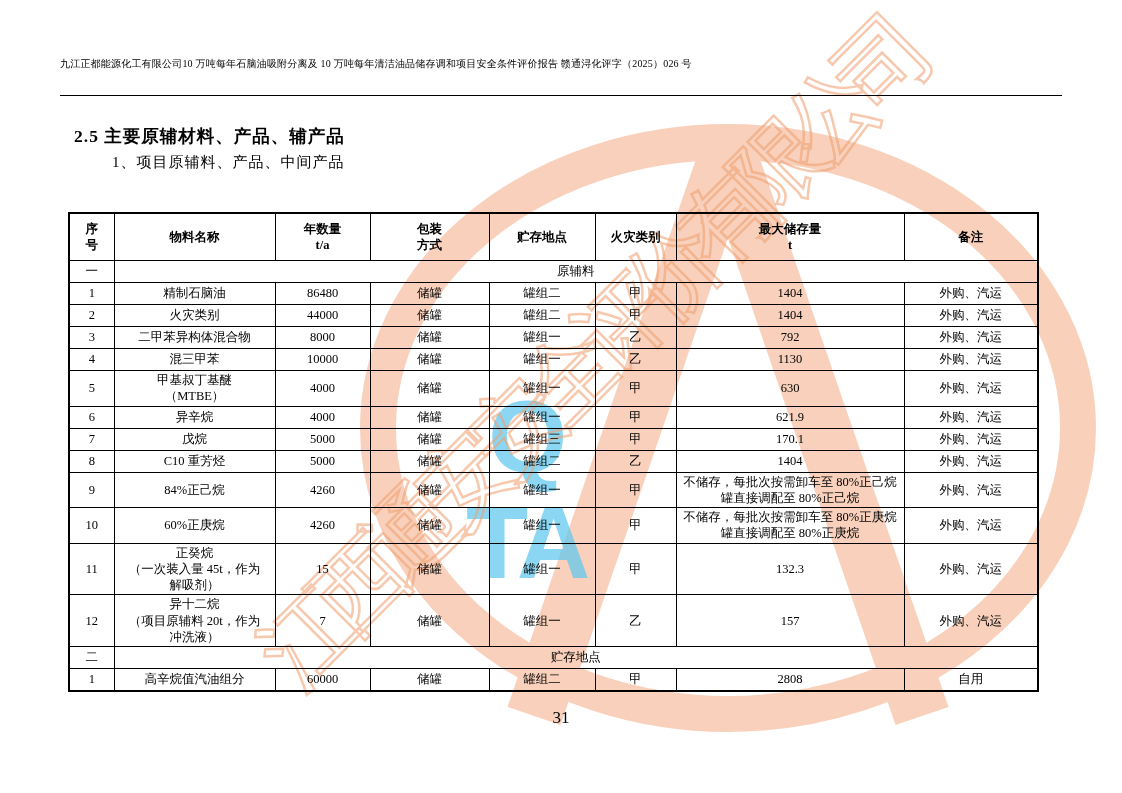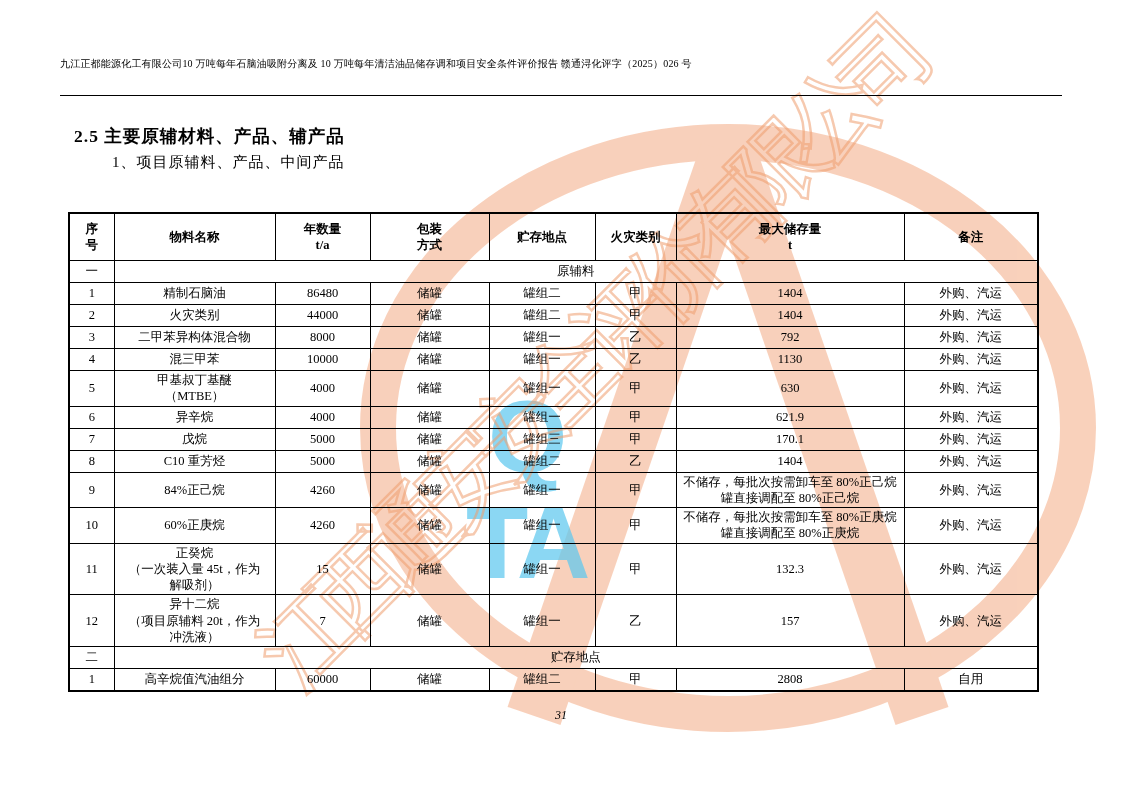--- a/index.html
+++ b/index.html
@@ -44,21 +44,21 @@
     white-space:pre-line;
     line-height:1.3;
     overflow:hidden;
   }
   table.materials th{font-weight:bold;height:44px;}
   table.materials tr{height:22px;}
   td.section-label{font-weight:normal;}
 
   .page-number{
     position:absolute;top:708px;left:0;width:1122px;
-    text-align:center;font-size:12px;font-style:italic;
+    text-align:center;font-size:17px;
   }
 </style>
 </head>
 <body>
 
 <div class="watermark-layer">
   <svg width="1122" height="793" viewBox="0 0 1122 793" xmlns="http://www.w3.org/2000/svg">
     <g opacity="0.42">
       <ellipse cx="728" cy="428" rx="350" ry="286" fill="none" stroke="#f0915e" stroke-width="36"></ellipse>
       <path d="M 728 152 L 534 716" fill="none" stroke="#f0915e" stroke-width="56"></path>

